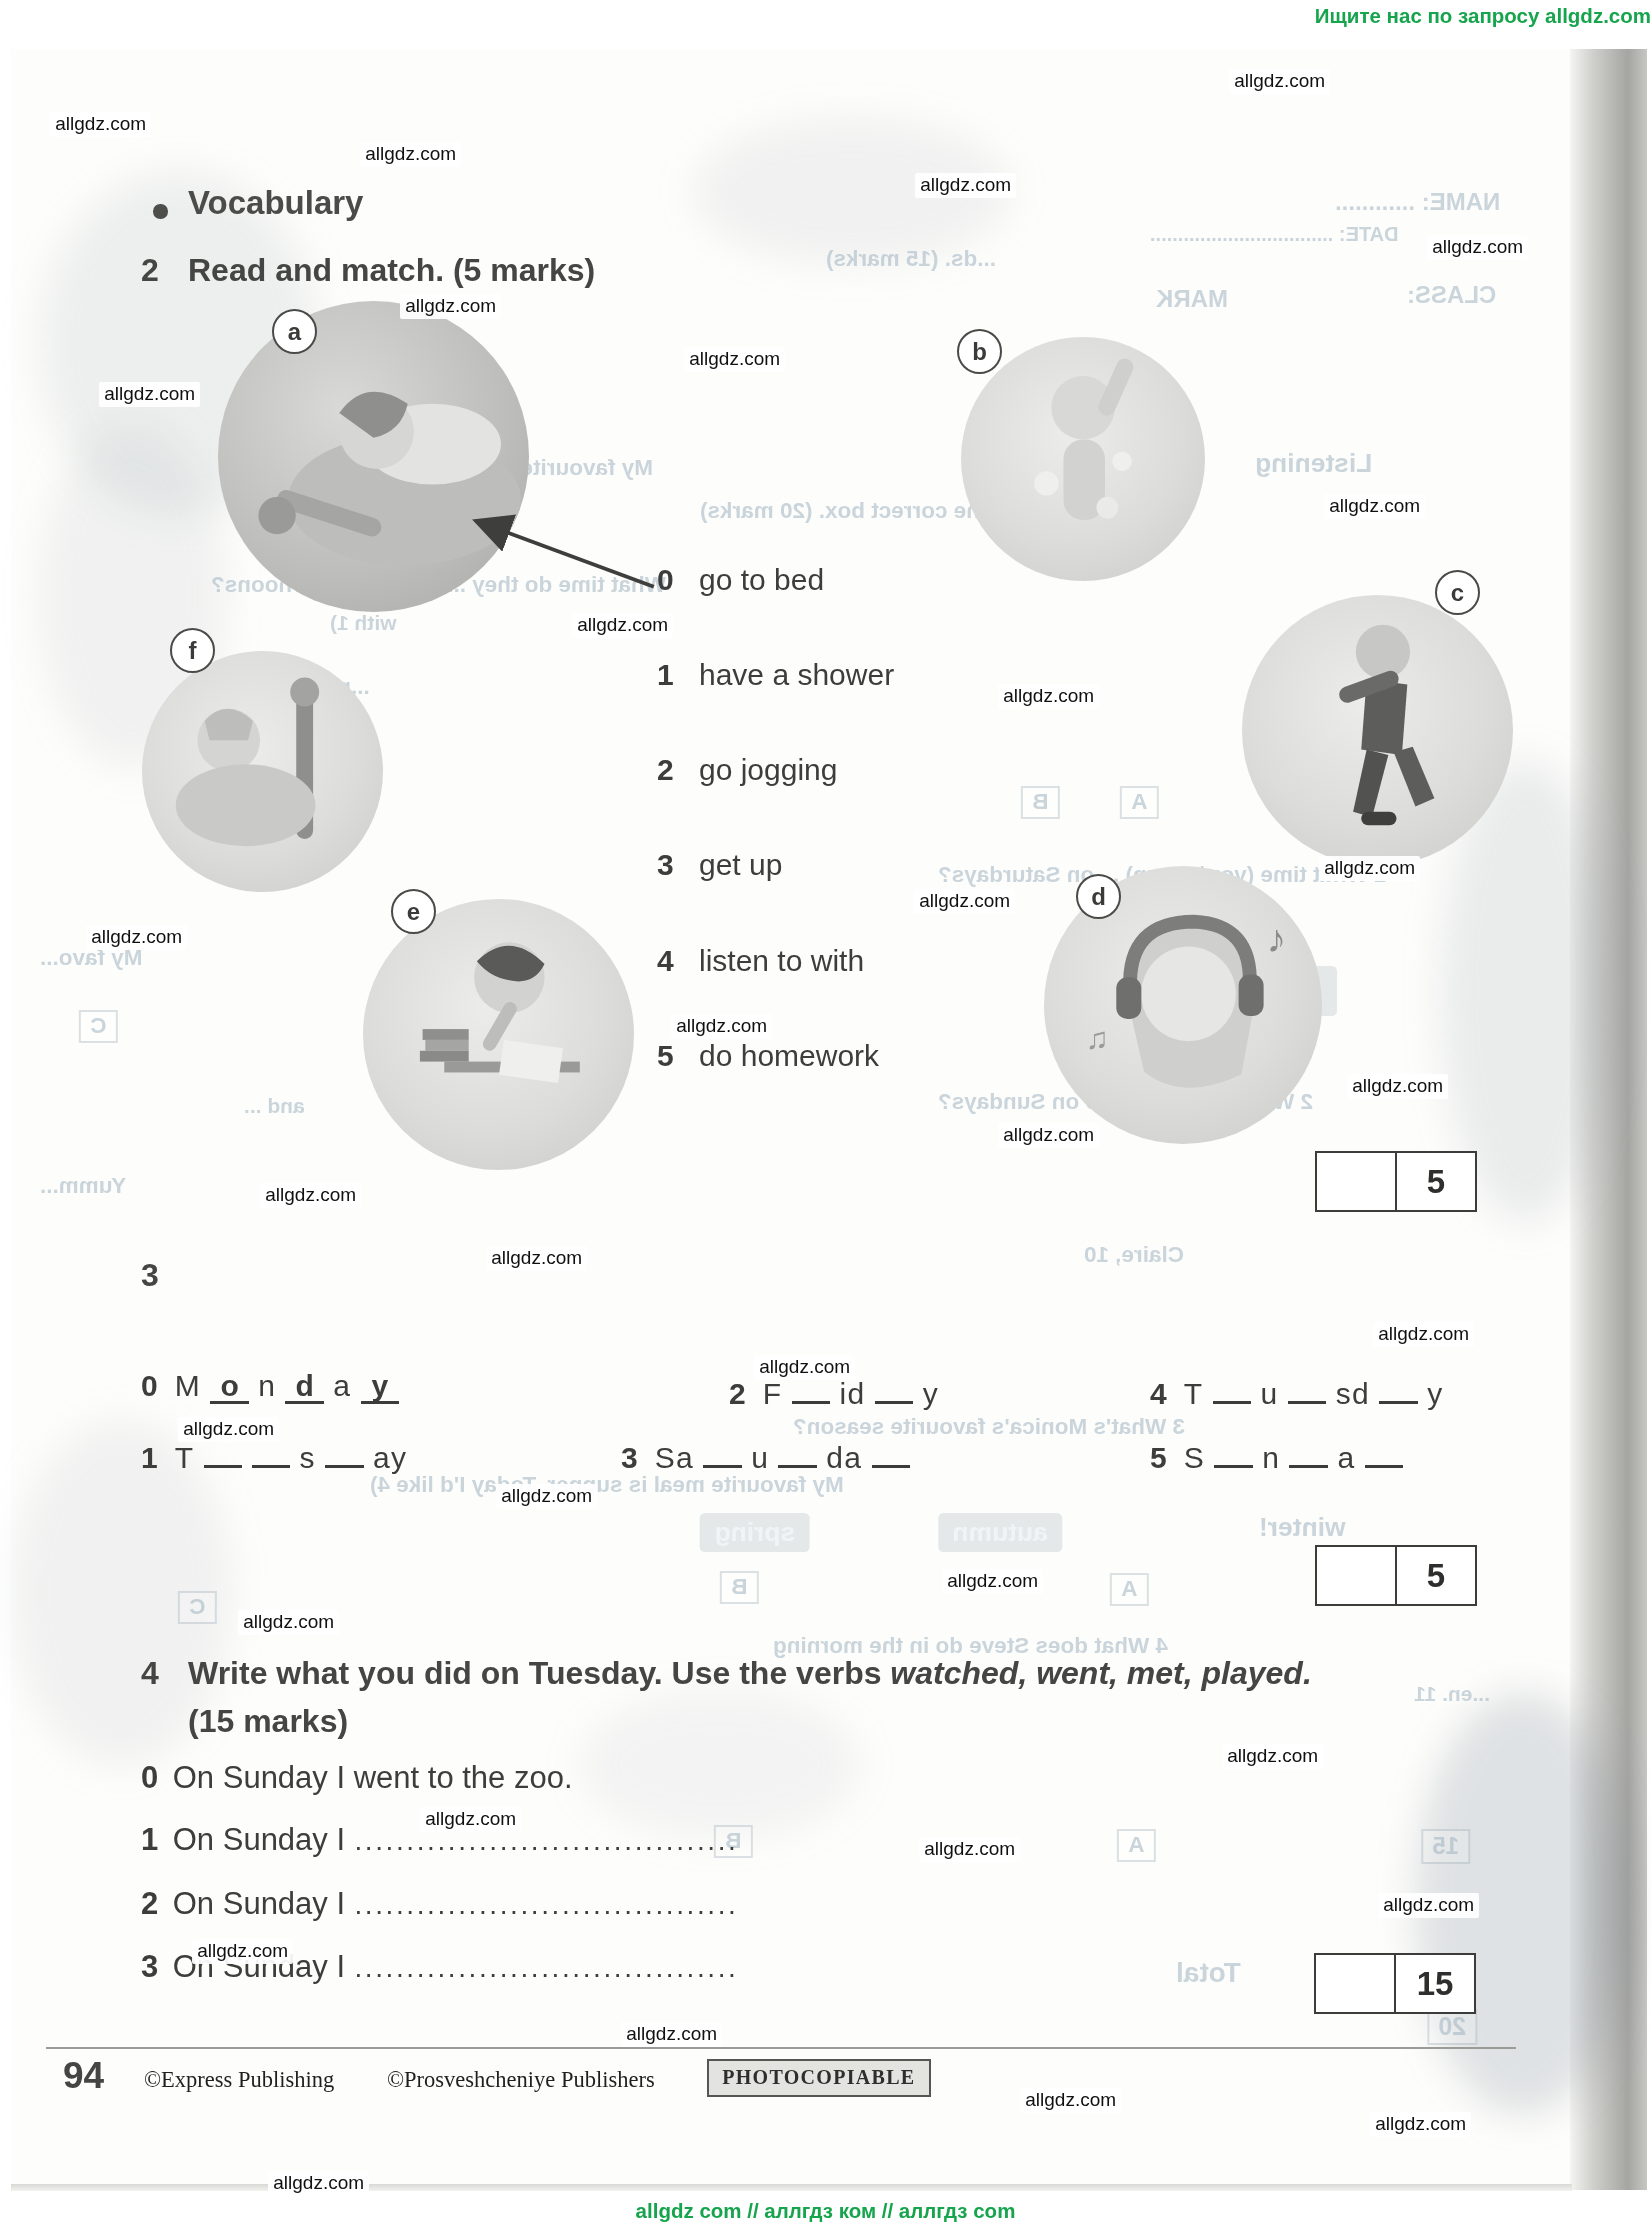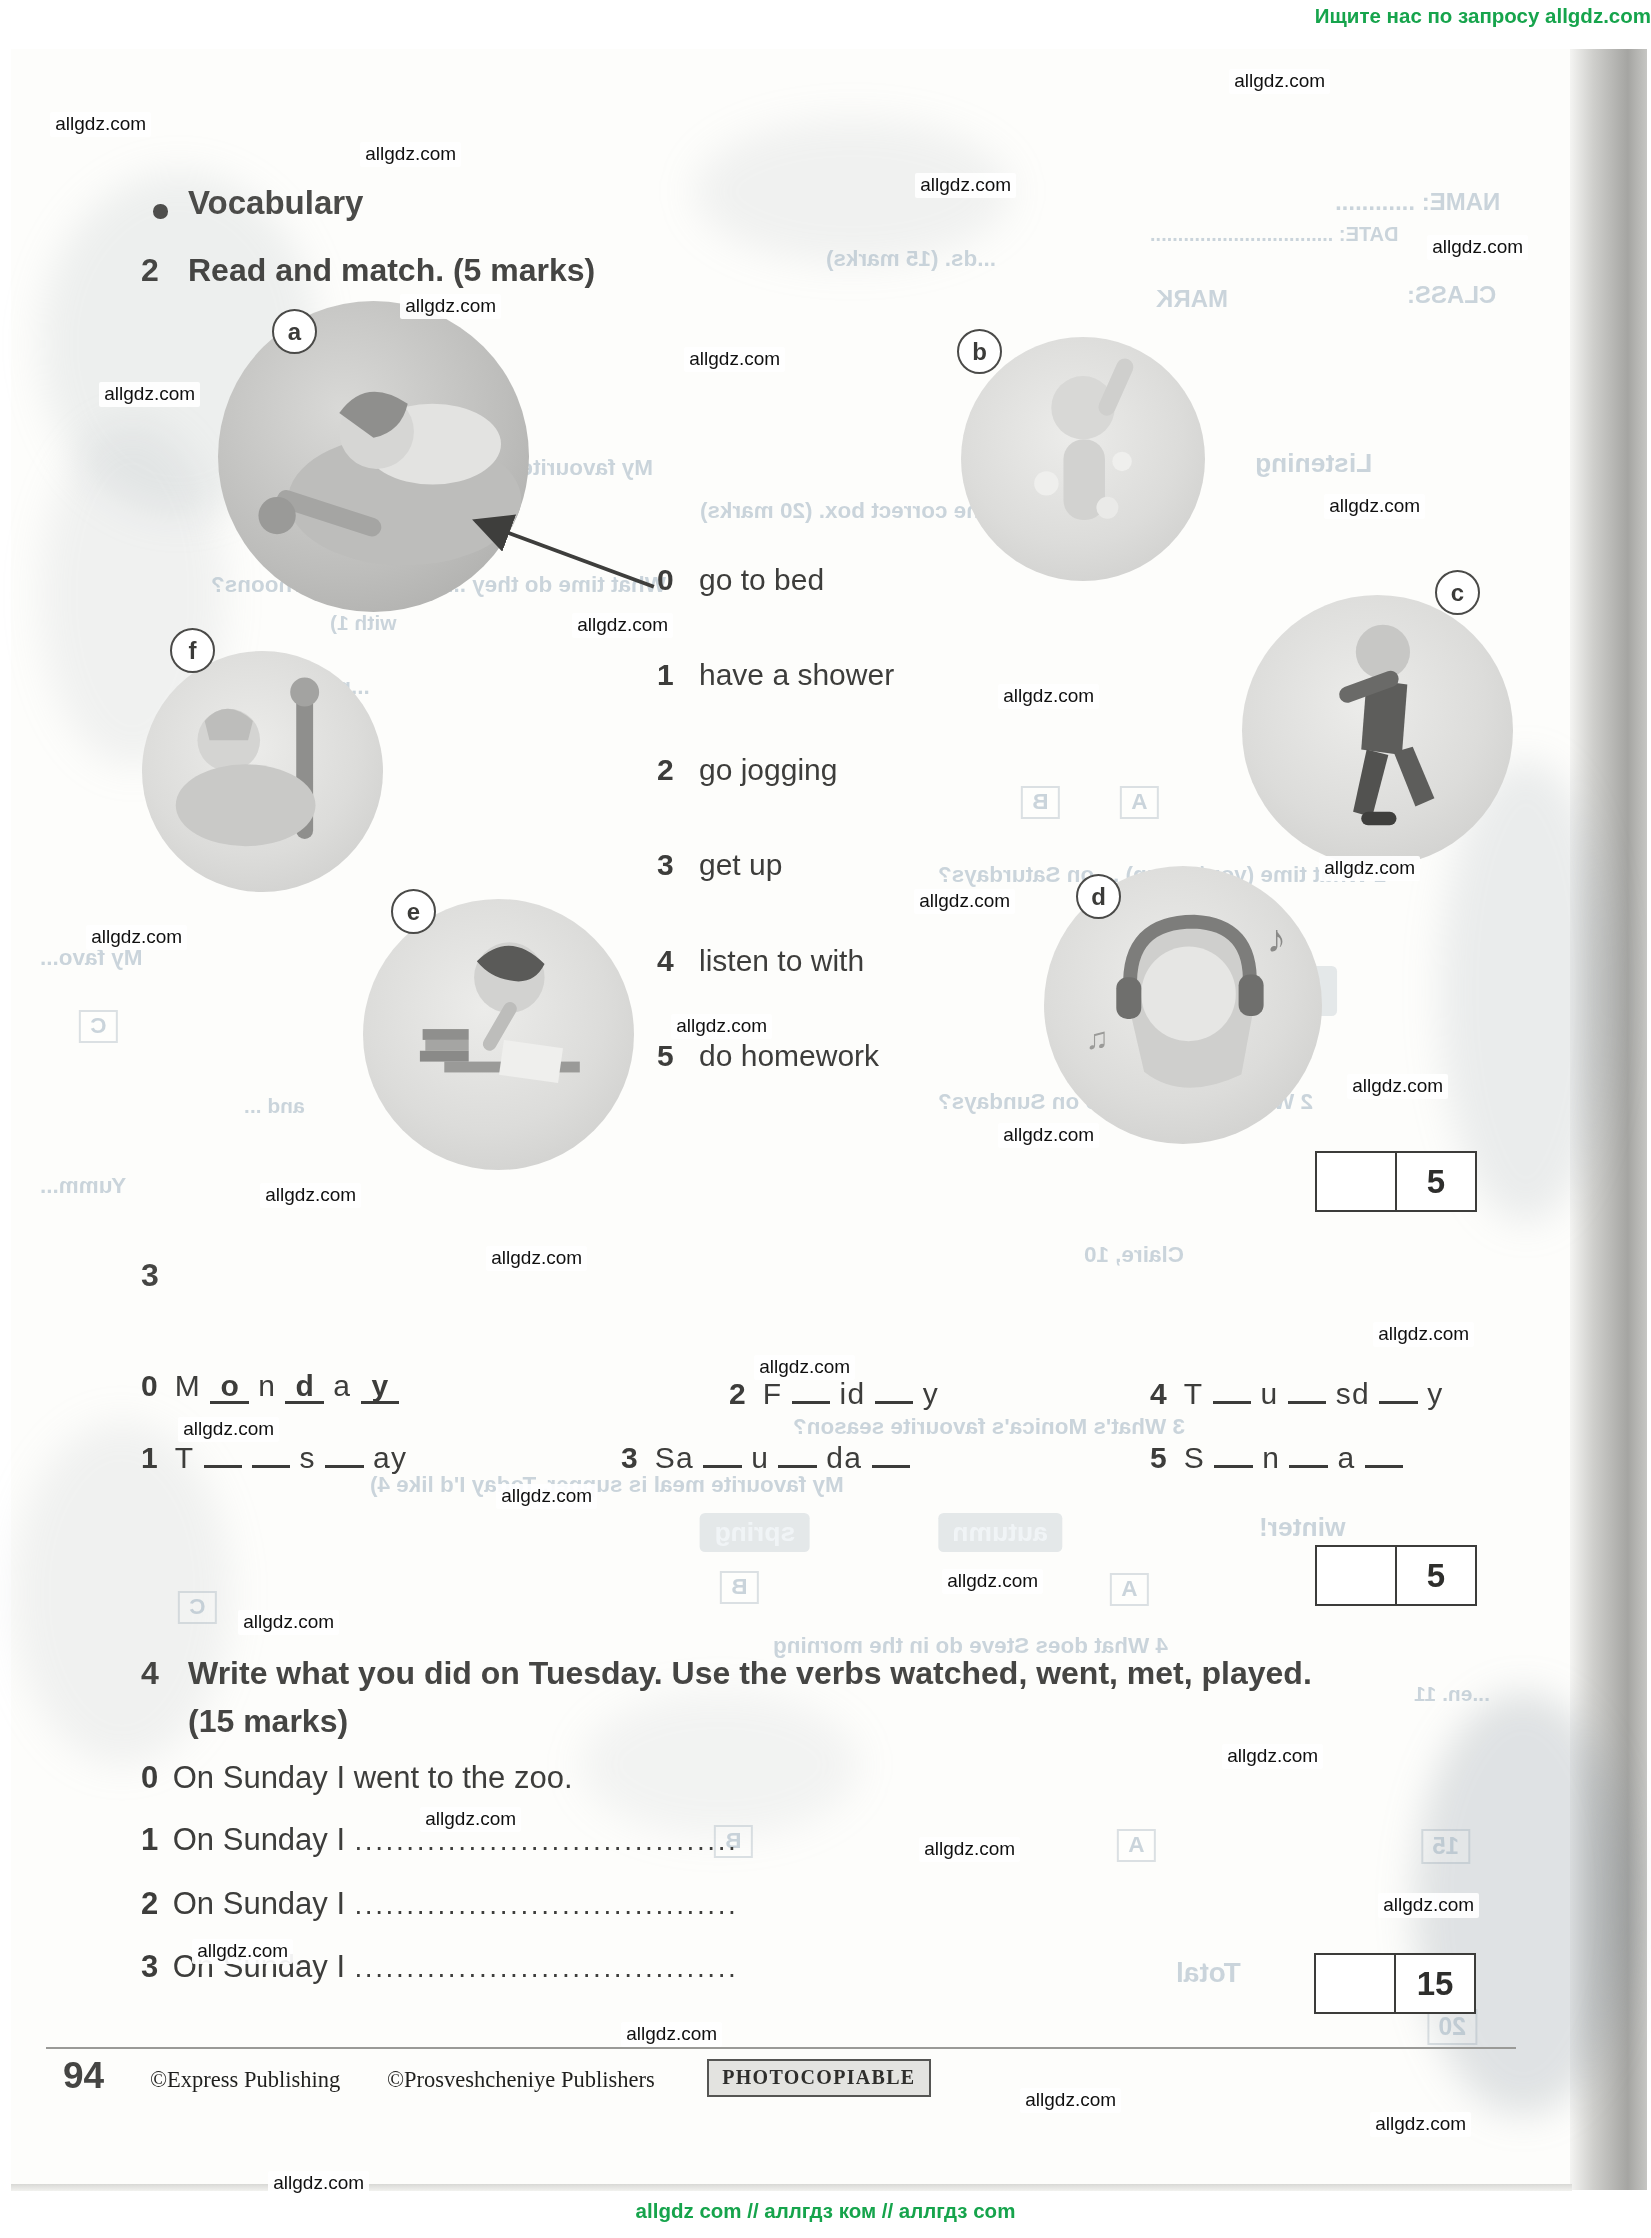--- a/index.html
+++ b/index.html
@@ -91,32 +91,32 @@
   .day-item{position:absolute;font-size:30px;color:#3d3d3b;display:flex;align-items:baseline;}
   .day-num{font-weight:bold;margin-right:17px;}
   .day-parts{display:inline-flex;align-items:baseline;gap:9.3px;}
   .day-parts .word{letter-spacing:1.3px;}
   .day-parts .blank{display:inline-block;min-width:36px;height:1.05em;text-align:center;
     border-bottom:3.3px solid #3c3c3a;font-weight:bold;padding:0 1.3px;}
   .dy-0{left:141px;top:1369px;} .dy-1{left:729px;top:1369px;} .dy-2{left:1150px;top:1369px;}
   .dy-3{left:141px;top:1433px;}  .dy-4{left:621px;top:1433px;}  .dy-5{left:1150px;top:1433px;}
 
   .t4-title{position:absolute;left:188px;top:1655px;width:1295px;font-size:32px;font-weight:bold;color:#454543;}
-  .t4-title .verbs{}
+  .t4-title .verbs{font-style:italic;}
   .t4-line2{position:absolute;left:188px;top:1703px;font-size:32px;font-weight:bold;color:#454543;}
 
   .sun-row{position:absolute;left:141px;font-size:31px;color:#3d3d3b;display:flex;align-items:baseline;}
   .sun-row .snum{font-weight:bold;margin-right:14.5px;}
   .sun-row .sdots{letter-spacing:2.6px;font-size:28px;margin-left:9.3px;}
   .sr-ex{top:1760px;} .sr-1{top:1822px;} .sr-2{top:1886px;} .sr-3{top:1949px;}
 
   .footer-line{position:absolute;left:46px;top:2047px;width:1470px;height:2px;background:#9a9a97;}
   .page-number{position:absolute;left:63px;top:2055px;font-size:37px;font-weight:bold;color:#454543;}
   .pub{position:absolute;top:2067px;font-family:"Liberation Serif",serif;font-size:22.5px;color:#1f1f1d;}
-  .pub1{left:150px;} .pub2{left:387px;}
+  .pub1{left:144px;} .pub2{left:387px;}
   .photocopiable{position:absolute;left:707px;top:2059px;border:2px solid #555553;background:#e3e3e0;
     padding:5.3px 13.2px;font-family:"Liberation Serif",serif;font-size:20px;font-weight:bold;
     letter-spacing:1.3px;color:#2e2e2c;}
 </style>
 </head>
 <body>
 
 <div class="page-bg"></div>
 <div class="edge-right"></div>
 <div class="edge-bottom"></div>

